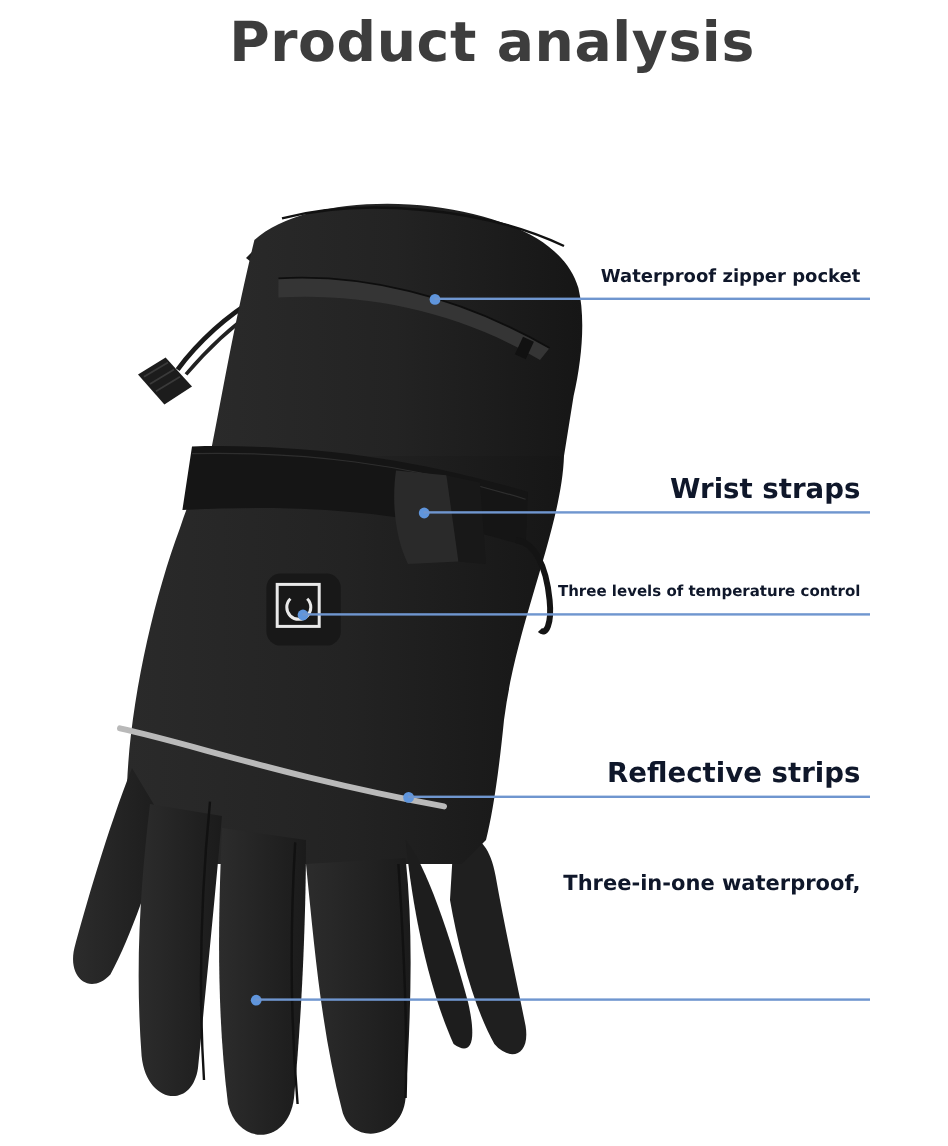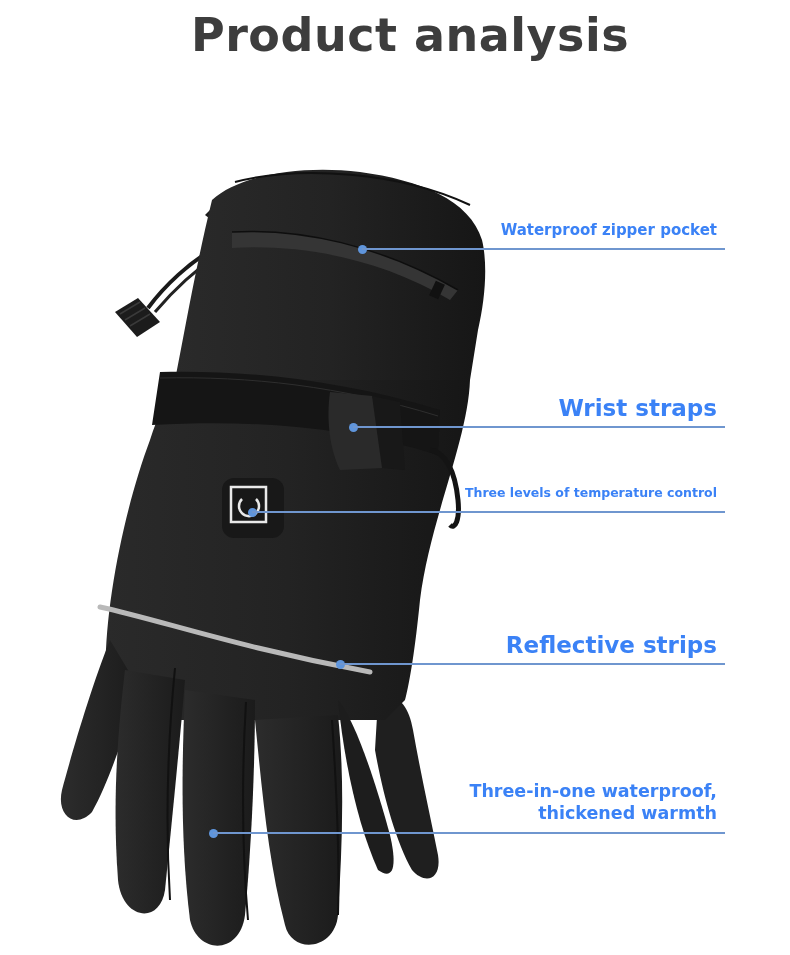--- a/index.html
+++ b/index.html
@@ -1,21 +1,21 @@
 <!DOCTYPE html>
 <html><head>
 <meta charset="utf-8">
 <style>
   html, body { margin: 0; padding: 0; background: #ffffff; }
   body { width: 790px; height: 955px; position: relative; overflow: hidden; font-family: "DejaVu Sans", sans-serif; }
   .title { position: absolute; left: 0; top: 8px; width: 820px; text-align: center; font-size: 46px; font-weight: bold; color: #3d3d3d; letter-spacing: 0.5px; }
   .glove { position: absolute; left: 0; top: 0; width: 790px; height: 955px; }
   .callout-line { position: absolute; height: 2px; background: #6f96cf; }
   .callout-dot { position: absolute; width: 9px; height: 9px; border-radius: 50%; background: #5f95dc; }
-  .label { position: absolute; right: 73px; text-align: right; color: #3b82f6; font-weight: bold; white-space: nowrap; }
+  .label { position: absolute; right: 73px; text-align: right; color: #0f172a; font-weight: bold; white-space: nowrap; }
   .l-small { font-size: 15px; }
   .l-tiny { font-size: 12.5px; margin-left: 36px; }
   .l-big { font-size: 23px; }
   .l-mid { font-size: 17.5px; line-height: 22px; }
 </style>
 </head>
 <body>
 
 <div class="title">Product analysis</div>
 
@@ -87,16 +87,15 @@
 <div class="callout-dot" style="left:248px;top:508px;"></div>
 <div class="callout-line" style="left:252px;top:511px;width:473px;"></div>
 <div class="label l-tiny" style="top:485px;">Three levels of temperature control</div>
 
 <div class="callout-dot" style="left:336px;top:660px;"></div>
 <div class="callout-line" style="left:340px;top:663px;width:385px;"></div>
 <div class="label l-big" style="top:632px;margin-left:12px;">Reflective strips</div>
 
 <div class="callout-dot" style="left:209px;top:829px;"></div>
 <div class="callout-line" style="left:213px;top:832px;width:512px;"></div>
-<div class="label l-mid" style="top:780px;">
+<div class="label l-mid" style="top:726px;">
   <div>Three-in-one waterproof,</div>
-  <div>thickened warmth</div>
 </div>
 
 </body></html>

